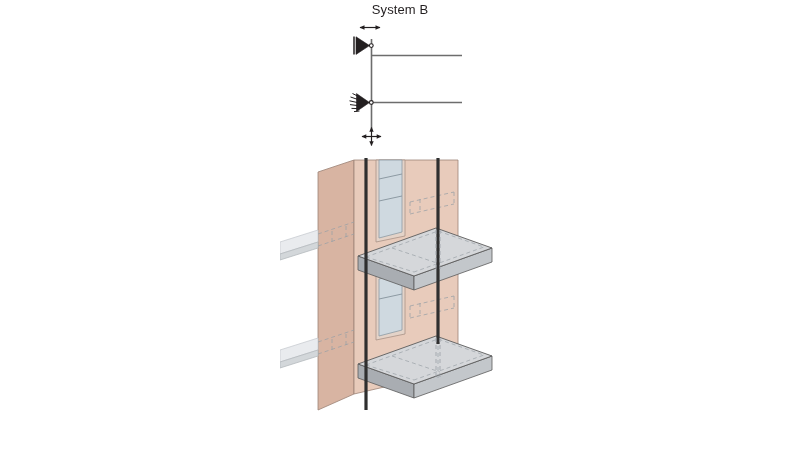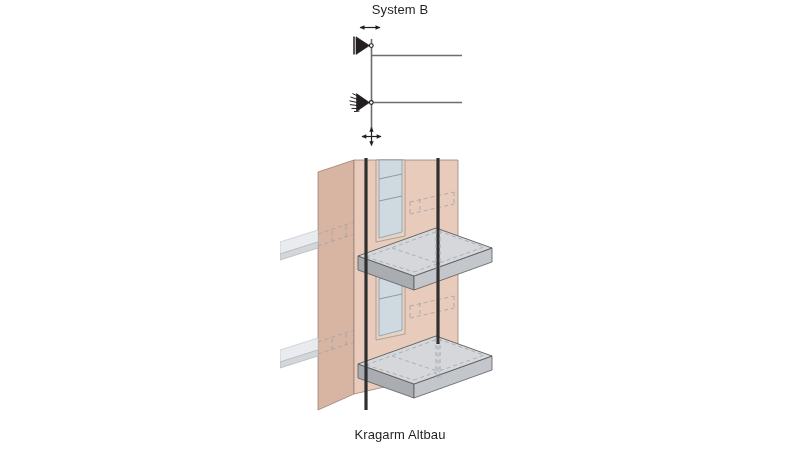--- a/index.html
+++ b/index.html
@@ -208,15 +208,14 @@
       <g stroke="#9aa0a6" stroke-width="0.8" fill="none" stroke-dasharray="4 3">
         <path d="M 156 72 L 156 112"></path>
         <path d="M 160 72 L 160 112"></path>
         <path d="M 156 180 L 156 220"></path>
         <path d="M 160 180 L 160 220"></path>
       </g>
 
     </svg>
   </div>
 
-  <div class="fig-caption">Kragarm Altbau</div>
 
 </div>
 
 </body></html>

